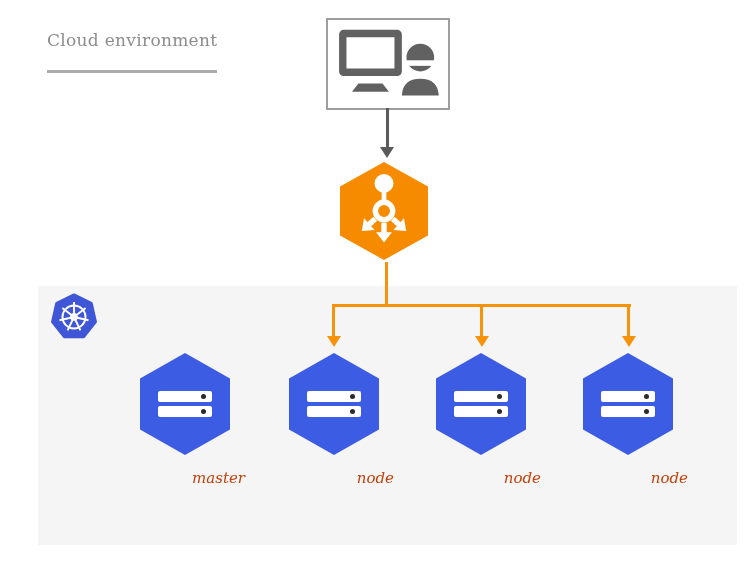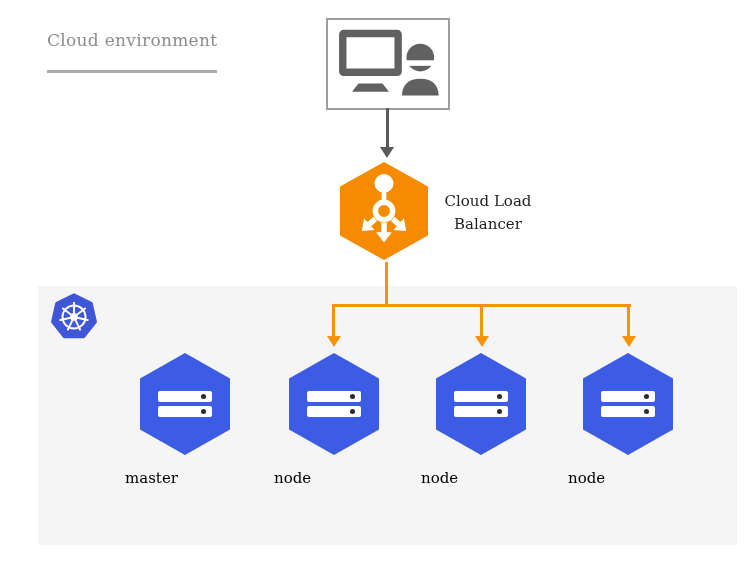--- a/index.html
+++ b/index.html
@@ -49,22 +49,22 @@
   .h1{left:327px}.h2{left:475px}.h3{left:622px}
   
   .panel{position:absolute;left:38px;top:286px;width:699px;height:259px;background:#f5f5f6;}
   .k8s{position:absolute;left:50px;top:292px;}
   
   .server{display:flex;flex-direction:column;gap:4px;}
   .bar{position:relative;width:54px;height:11px;background:#ffffff;border-radius:2px;}
   .dot{position:absolute;right:6px;top:3px;width:5px;height:5px;border-radius:50%;background:#2b2b2b;}
   
   .nlabel{
-    position:absolute;top:469px;width:120px;text-align:left;
-    font-size:15px;color:#000000;
+    position:absolute;top:469px;width:120px;text-align:right;
+    font-size:15px;color:#c2410c;font-style:italic;
   }
   .p-master{left:125px}.p-n1{left:274px}.p-n2{left:421px}.p-n3{left:568px}
 </style>
 </head>
 <body>
 
 <div class="canvas">
 
   <div class="panel"></div>
 
@@ -103,21 +103,20 @@
             <path d="M-10 25 L0 38 L10 25 Z" stroke="none"></path>
           </g>
           <g transform="translate(45,52) rotate(-48)">
             <line x1="0" y1="15" x2="0" y2="29" stroke-width="7"></line>
             <path d="M-10 25 L0 38 L10 25 Z" stroke="none"></path>
           </g>
         </g>
       </g>
     </svg>
   </div>
-  <div class="lb-label">Cloud Load Balancer</div>
 
   <div class="o ostem"></div>
   <div class="o ohoriz"></div>
   <div class="o odrop d1"></div>
   <div class="o odrop d2"></div>
   <div class="o odrop d3"></div>
   <div class="ohead h1"></div>
   <div class="ohead h2"></div>
   <div class="ohead h3"></div>
 

